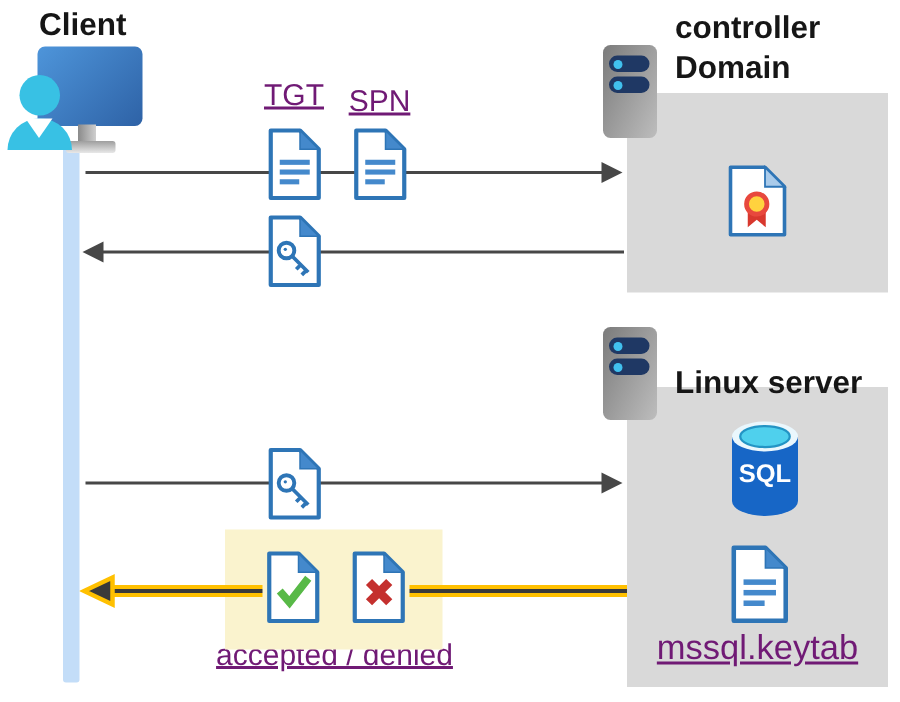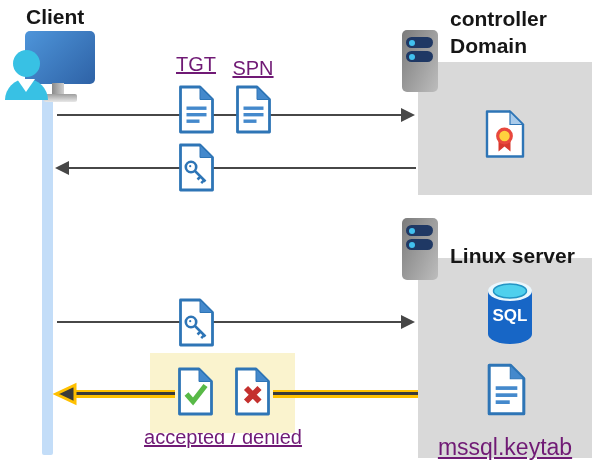--- a/index.html
+++ b/index.html
@@ -10,21 +10,21 @@
   
   .title{font-weight:bold;color:#161616;font-size:21px;line-height:27px;white-space:nowrap;}
   .client-title{left:26px;top:3px;font-size:21px;}
   .dc-title{left:450px;top:5px;}
   .linux-title{left:450px;top:242px;}
 
   
   .note{color:#701a75;font-size:20px;white-space:nowrap;text-decoration:underline;}
   .tgt-label{left:173px;top:53px;width:46px;text-align:center;}
   .spn-label{left:230px;top:57px;width:46px;text-align:center;}
-  .keytab-label{left:418px;top:434px;width:174px;text-align:center;font-size:23px;}
+  .keytab-label{left:418px;top:418px;width:174px;text-align:center;font-size:23px;}
   .result-label{left:123px;top:426px;width:200px;text-align:center;font-size:20px;}
 
   
   .monitor{left:25px;top:31px;width:70px;height:53px;border-radius:5px;
            background:linear-gradient(135deg,#4e95da 0%,#2e62a6 100%);z-index:2;}
   .stand-neck{left:52px;top:83px;width:12px;height:12px;
            background:linear-gradient(90deg,#8a8a8a,#cfcfcf);z-index:2;}
   .stand-base{left:44px;top:94px;width:33px;height:8px;border-radius:2px;
            background:linear-gradient(180deg,#9e9e9e,#e8e8e8);z-index:2;}
   .person-head{left:13px;top:50px;width:27px;height:27px;border-radius:50%;background:#38c1e4;z-index:3;}

